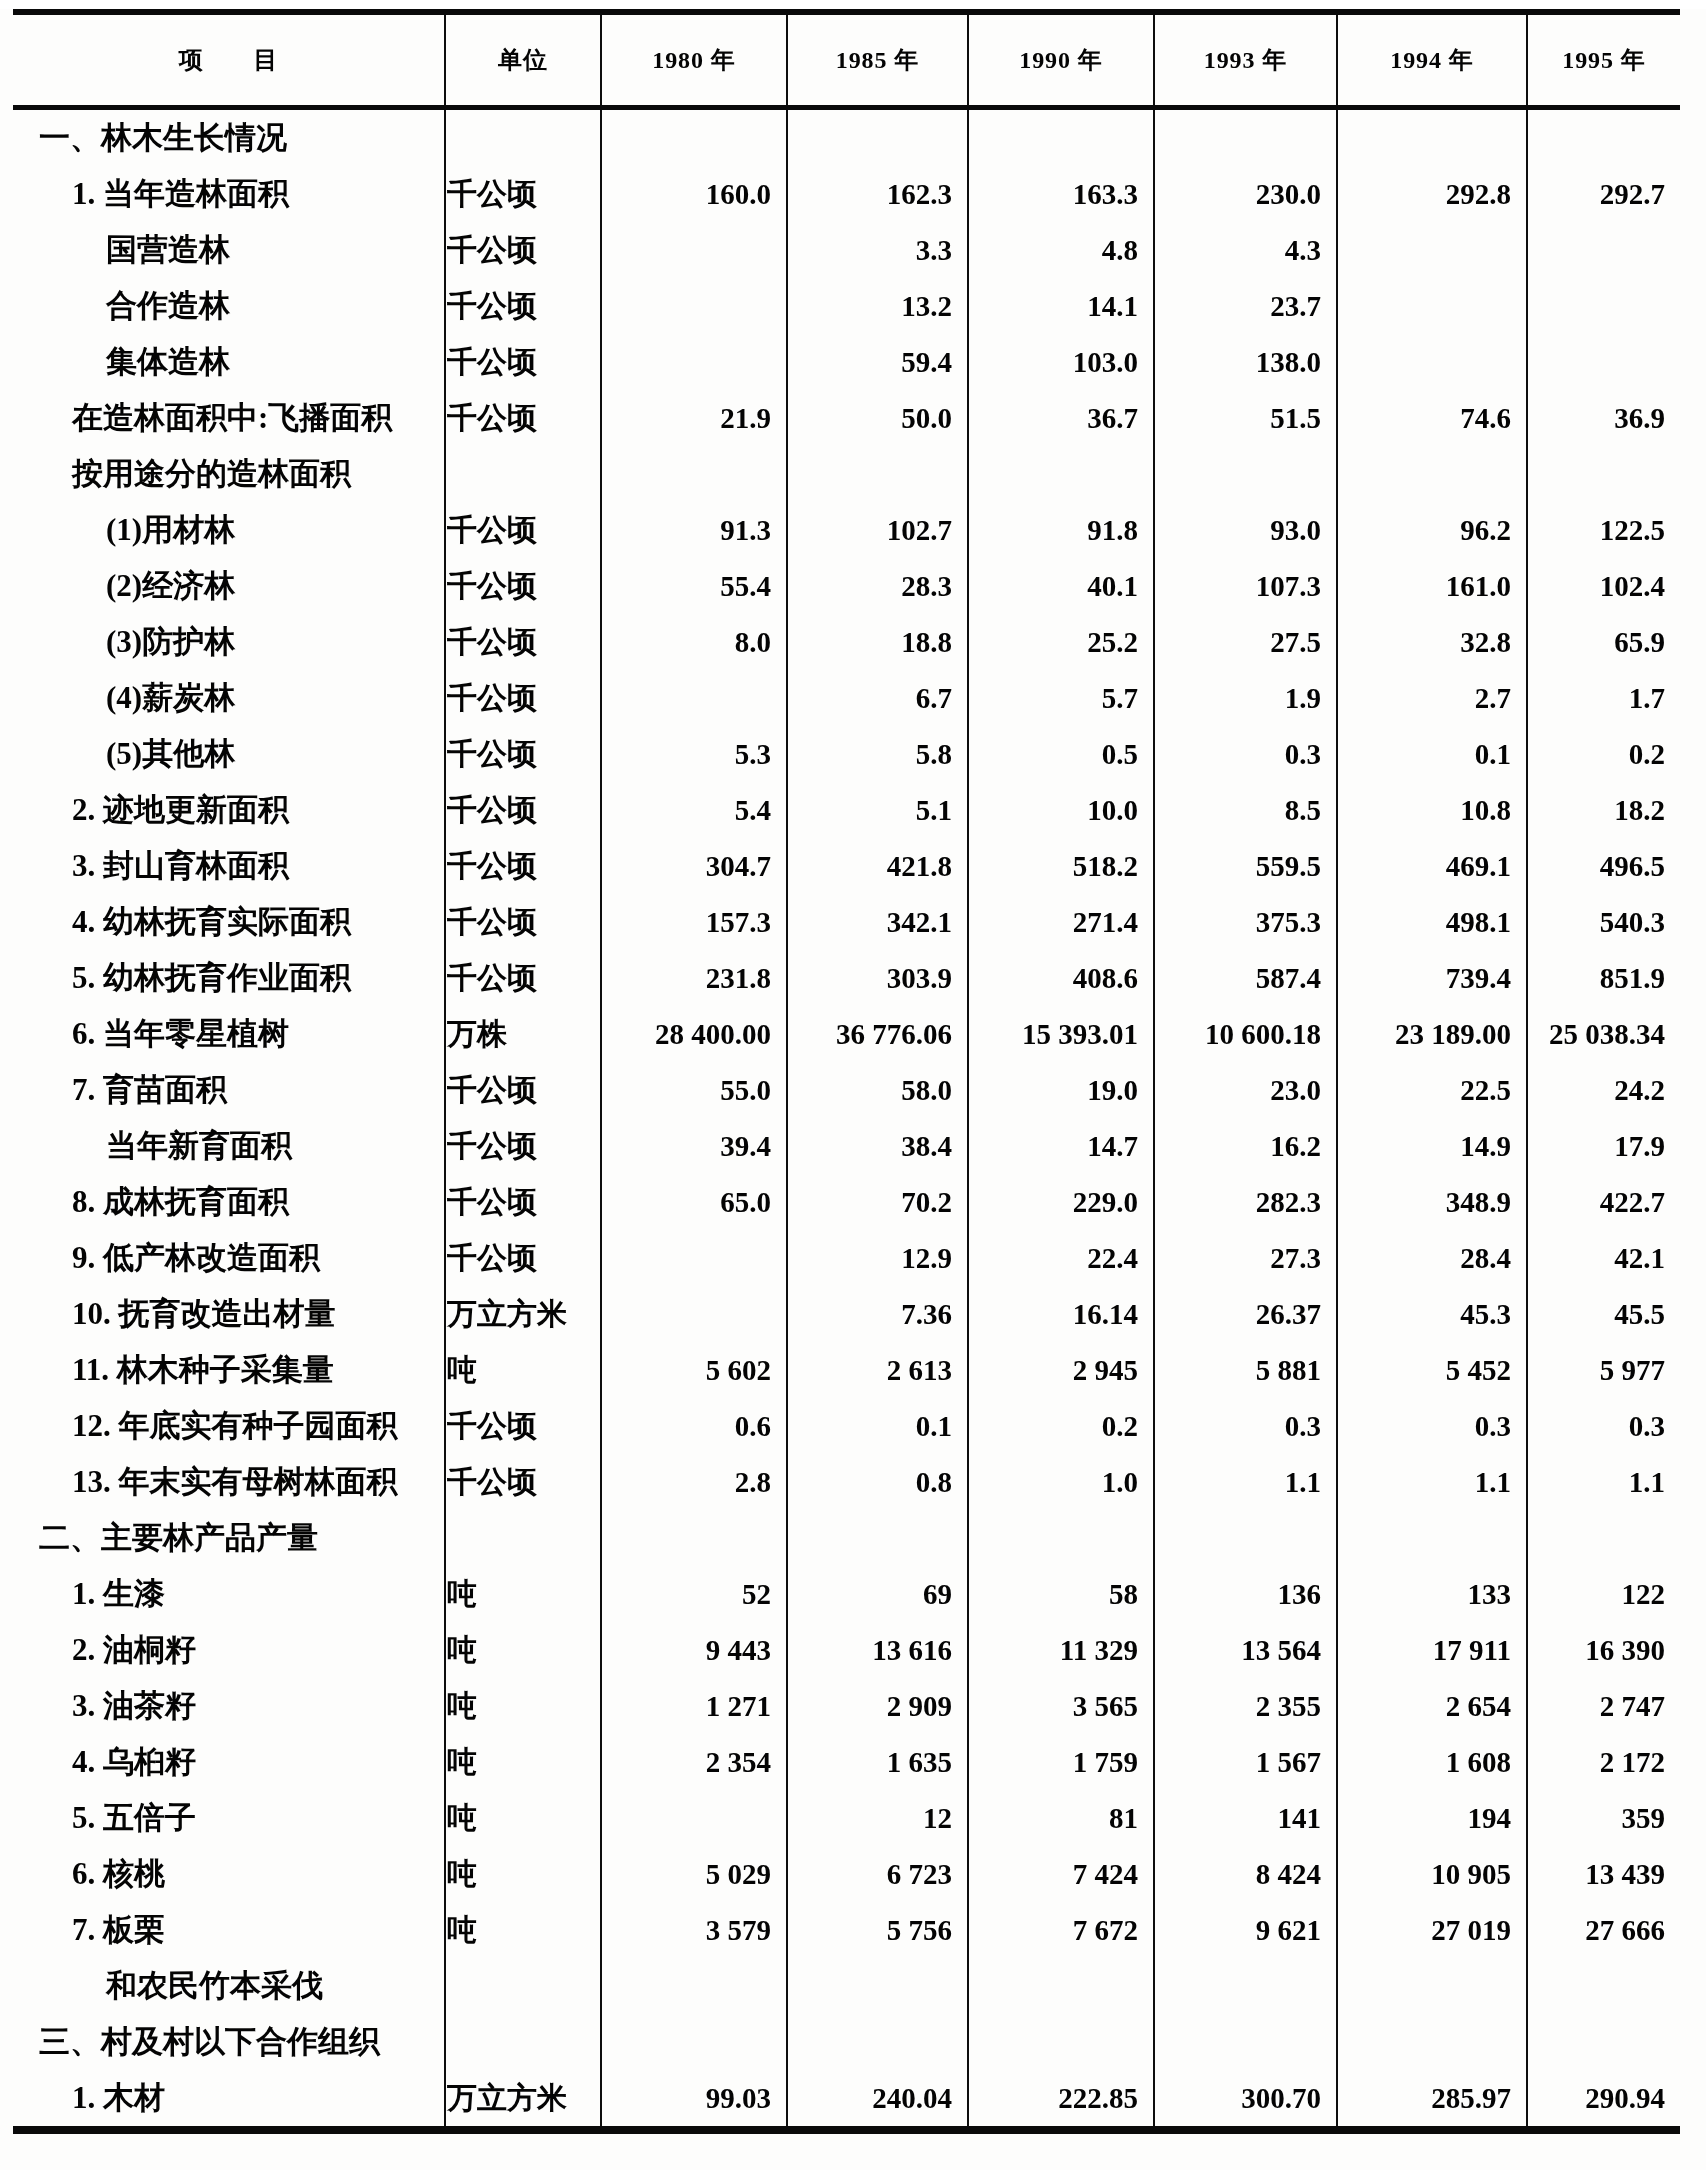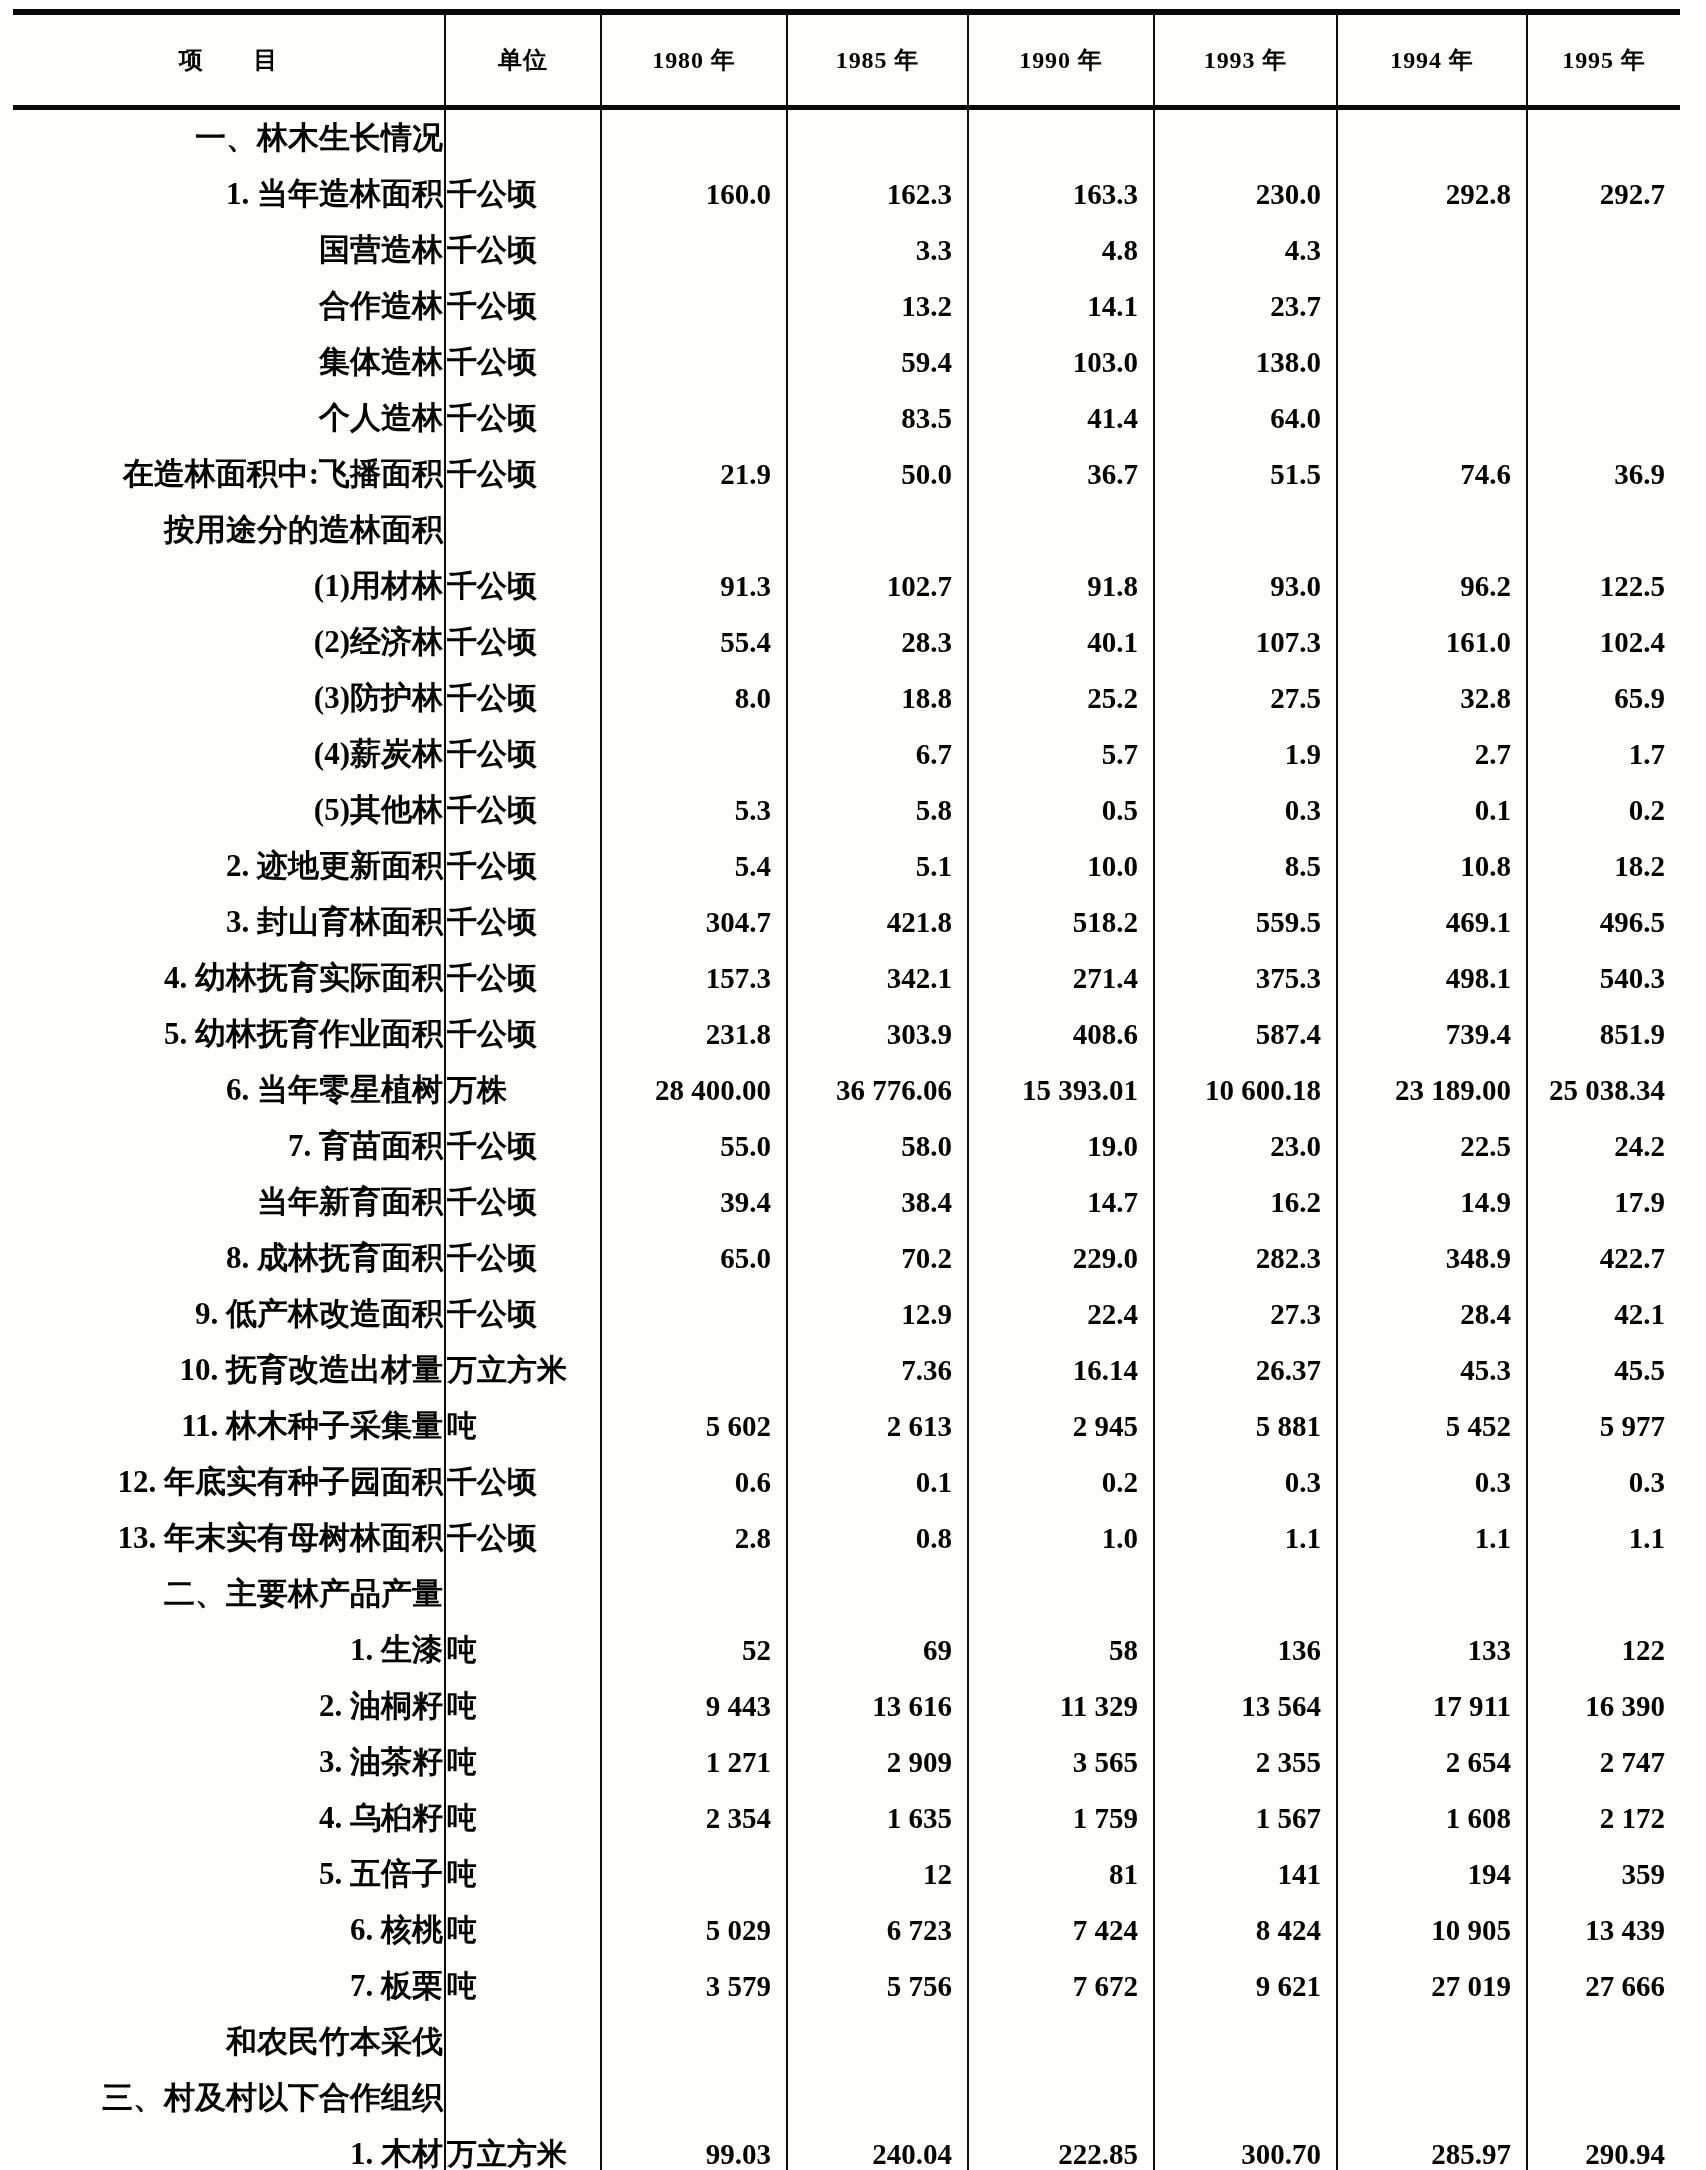--- a/index.html
+++ b/index.html
@@ -39,21 +39,21 @@
     font-weight: 700;
     text-align: center;
     vertical-align: middle;
     letter-spacing: 0.9px;
   }
   tbody td {
     height: 54px;
     vertical-align: middle;
     white-space: nowrap;
   }
-  td.label { font-size: 31px; font-weight: 600; text-align: right; }
+  td.label { font-size: 31px; font-weight: 600; text-align: left; }
   td.label.ind0 { padding-left: 26px; }
   td.label.ind1 { padding-left: 59px; }
   td.label.ind2 { padding-left: 93px; }
   td.unit  { font-size: 30px; font-weight: 600; text-align: left; }
   td.val   { font-size: 29px; font-weight: 600; text-align: right; padding-right: 15px; }
 </style>
 </head>
 <body>
 
 <div class="sheet">
@@ -125,30 +125,20 @@
           <td class="label ind2">集体造林</td>
           <td class="unit">千公顷</td>
           <td class="val"></td>
           <td class="val">59.4</td>
           <td class="val">103.0</td>
           <td class="val">138.0</td>
           <td class="val"></td>
           <td class="val"></td>
         </tr>
         <tr>
-          <td class="label ind2">个人造林</td>
-          <td class="unit">千公顷</td>
-          <td class="val"></td>
-          <td class="val">83.5</td>
-          <td class="val">41.4</td>
-          <td class="val">64.0</td>
-          <td class="val"></td>
-          <td class="val"></td>
-        </tr>
-        <tr>
           <td class="label ind1">在造林面积中:飞播面积</td>
           <td class="unit">千公顷</td>
           <td class="val">21.9</td>
           <td class="val">50.0</td>
           <td class="val">36.7</td>
           <td class="val">51.5</td>
           <td class="val">74.6</td>
           <td class="val">36.9</td>
         </tr>
         <tr>

